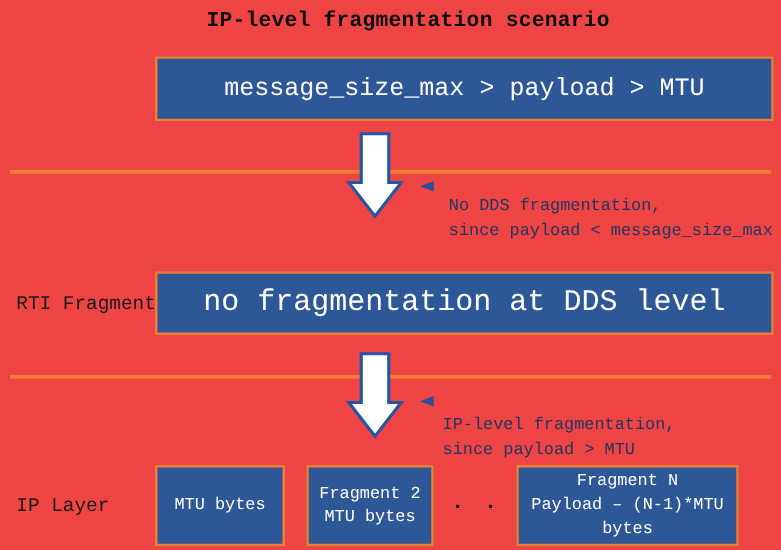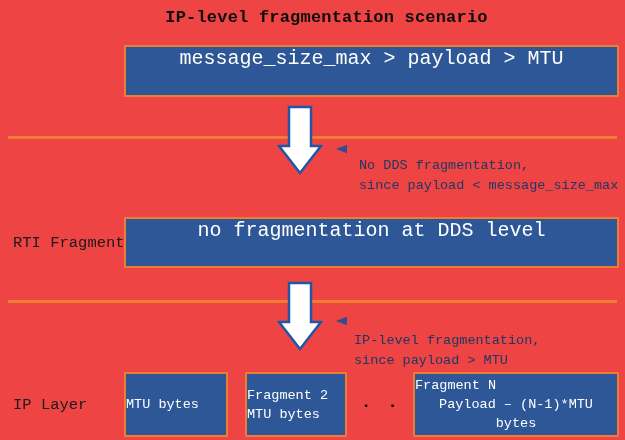--- a/index.html
+++ b/index.html
@@ -30,32 +30,32 @@
   .lbl-app { left: 17px; top: 62px; }
   .lbl-rti { left: 13px; top: 234px; }
   .lbl-ip  { left: 13px; top: 396px; }
 
   .box {
     position: absolute;
     background: #2e5797;
     border: 2px solid #ed7d31;
     color: #ffffff;
     display: flex;
-    align-items: flex-start;
+    align-items: center;
     justify-content: center;
     text-align: center;
     box-sizing: border-box;
     z-index: 1;
   }
   .box-app { left: 124px; top: 45px;  width: 495px; height: 52px; font-size: 20px; }
-  .box-rti { left: 124px; top: 217px; width: 495px; height: 51px; font-size: 20px; }
+  .box-rti { left: 124px; top: 217px; width: 495px; height: 51px; font-size: 24px; }
   .frag { flex-direction: column; font-size: 13.5px; line-height: 19px; }
   .frag1 { left: 124px; top: 372px; width: 104px; height: 65px; }
   .frag2 { left: 245px; top: 372px; width: 102px; height: 65px; }
-  .fragN { left: 413px; top: 372px; width: 206px; height: 65px; }
+  .fragN { left: 413px; top: 372px; width: 178px; height: 65px; }
 
   .hline {
     position: absolute;
     left: 8px; width: 609px; height: 3px;
     background: #ed7d31;
     z-index: 1;
   }
   .line1 { top: 136px; }
   .line2 { top: 300px; }
 

